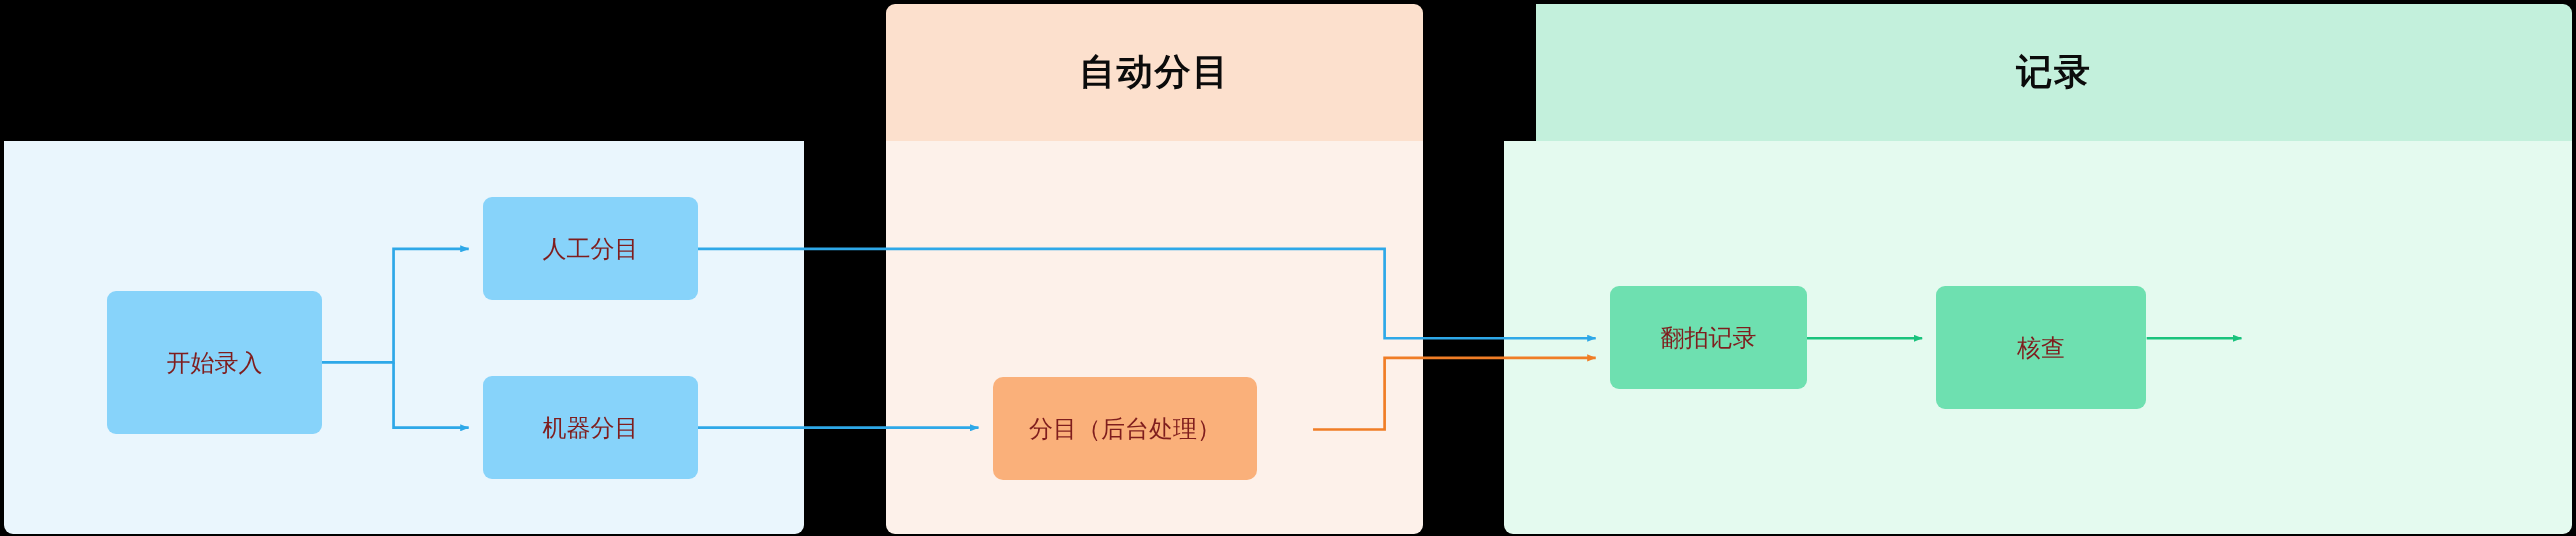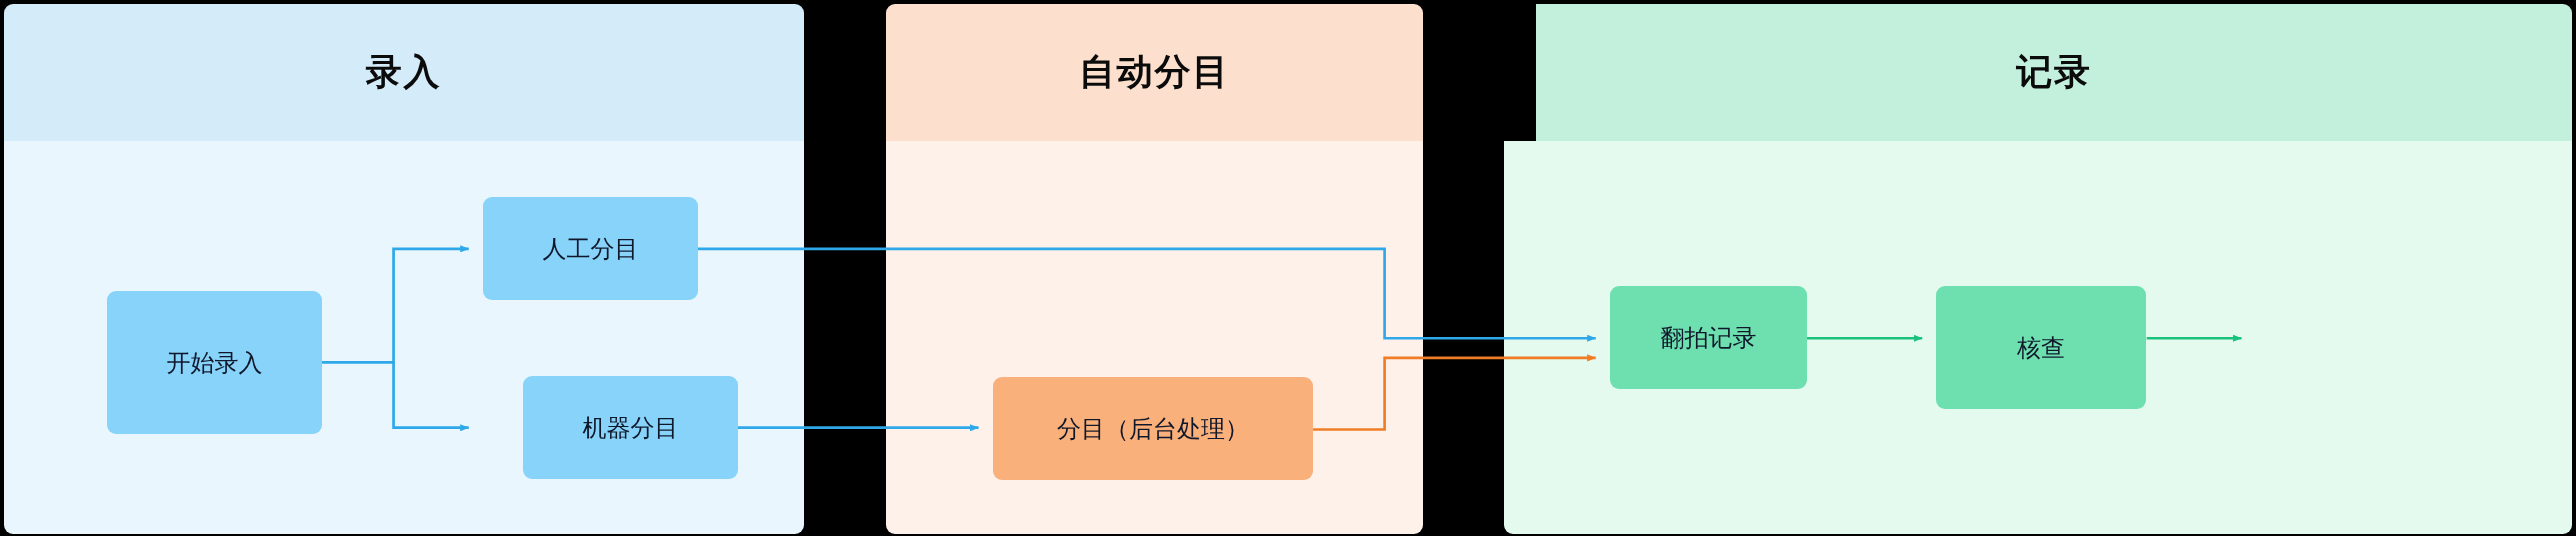--- a/index.html
+++ b/index.html
@@ -19,47 +19,44 @@
   #lane-entry  .lane-body{background:#eaf6fd;}
   #lane-auto{left:886px;width:537px;}
   #lane-auto   .lane-head{background:#fce0cd;}
   #lane-auto   .lane-body{background:#fdf1ea;}
   #lane-record{left:1504px;width:1068px;}
   #lane-record .lane-head{background:#c3f0dc;margin-left:32px;}
   #lane-record .lane-body{background:#e4faef;}
 
   
   .node{position:absolute;display:flex;align-items:center;justify-content:center;
-        border-radius:9px;color:#0f172a;font-size:24px;font-weight:400;
+        border-radius:9px;color:#7f1d1d;font-size:24px;font-weight:400;
         line-height:1;white-space:nowrap;z-index:4;}
   .n-blue {background:#87d3fa;}
   .n-orange{background:#fab07a;}
   .n-green{background:#6ee0b0;}
 
   #node-start   {left:107px; top:291px; width:215px; height:143px;}
   #node-manual  {left:483px; top:197px; width:215px; height:103px;}
-  #node-machine {left:483px; top:376px; width:215px; height:103px;margin-left:40px;}
-  #node-backend {left:993px;top:377px; width:320px; height:103px;}
+  #node-machine {left:483px; top:376px; width:215px; height:103px;}
+  #node-backend {left:993px;top:377px; width:264px; height:103px;border-radius:10px;}
   #node-rephoto {left:1610px;top:286px; width:197px; height:103px;align-items:center;}
   #node-verify  {left:1936px;top:286px; width:210px; height:123px;}
   #node-archive {left:2256px;top:286px; width:213px; height:103px;}
 
   
   #wires{position:absolute;left:0;top:0;width:2576px;height:537px;z-index:3;
          pointer-events:none;}
 </style>
 </head>
 <body>
 
 <div id="stage">
 
   <div class="lane" id="lane-entry">
-    <div class="lane-head">
-      <div class="lane-title">录入</div>
-    </div>
     <div class="lane-body"></div>
   </div>
 
   <div class="lane" id="lane-auto">
     <div class="lane-head">
       <div class="lane-title">自动分目</div>
     </div>
     <div class="lane-body"></div>
   </div>
 

